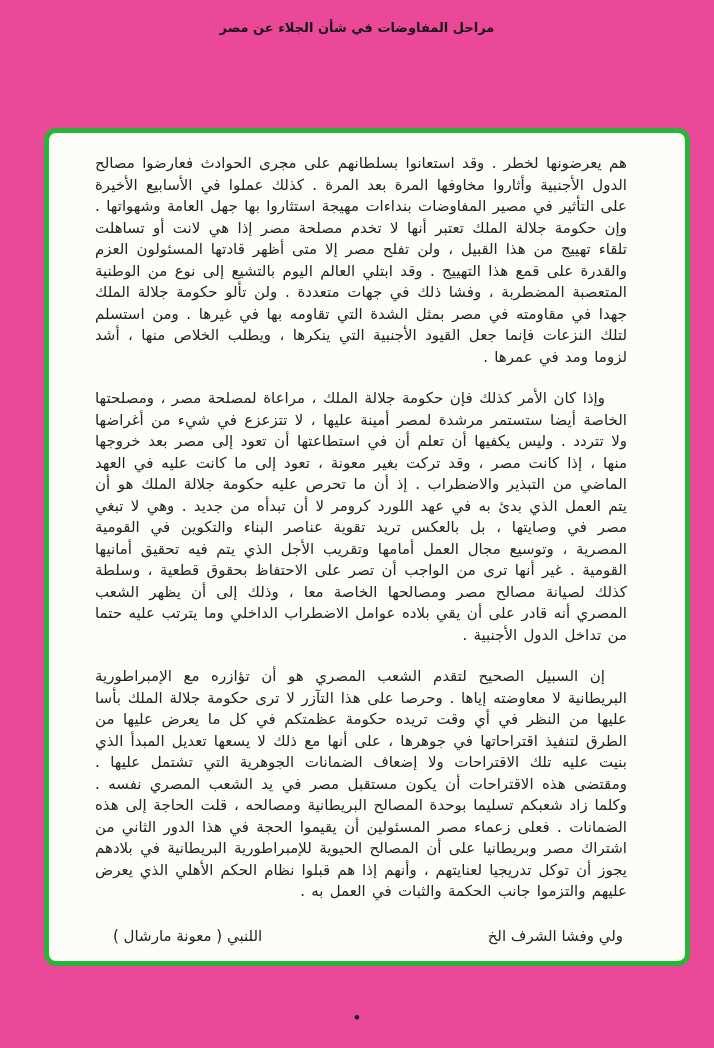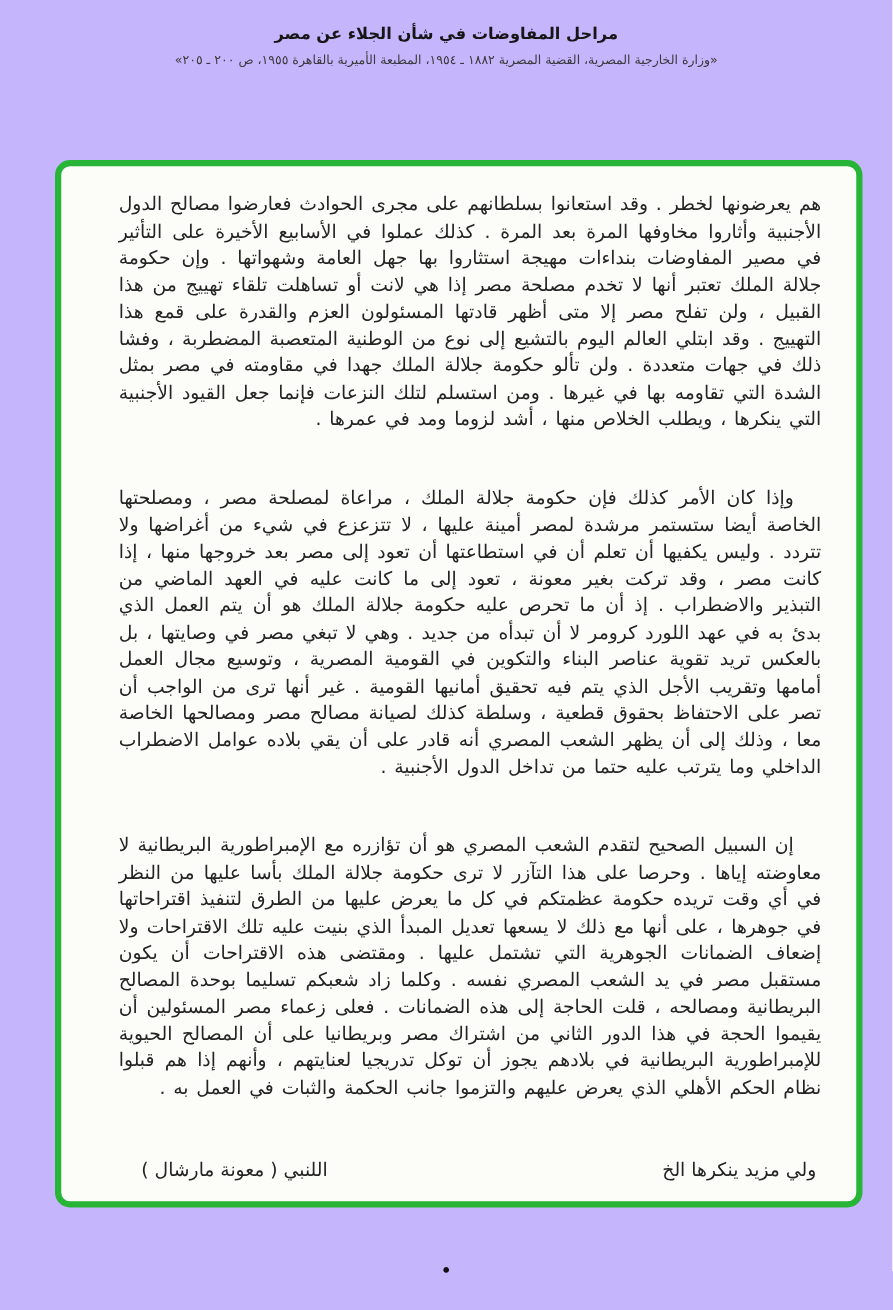--- a/index.html
+++ b/index.html
@@ -5,21 +5,21 @@
   html, body {
     margin: 0;
     padding: 0;
     background: #ffffff;
     font-family: "DejaVu Sans", sans-serif;
   }
   .page {
     position: relative;
     width: 714px;
     height: 1048px;
-    background: #c4b5fd;
+    background: #ec4899;
     color: #1c1c1c;
     overflow: hidden;
   }
   
   .header {
     text-align: center;
     padding-top: 20px;
   }
   .title {
     font-size: 13px;
@@ -43,21 +43,21 @@
   
   .scan-box {
     position: absolute;
     top: 128px;
     left: 44px;
     width: 646px;
     height: 838px;
     box-sizing: border-box;
     border: 5px solid #27b437;
     border-radius: 12px;
-    padding: 20px 28px 16px 46px;
+    padding: 20px 58px 16px 46px;
     display: flex;
     flex-direction: column;
     justify-content: space-between;
     background: #fcfcf9;
     overflow: hidden;
   }
   .para {
     margin: 0;
     font-size: 15px;
     line-height: 21.5px;
@@ -95,29 +95,28 @@
     color: #111;
   }
 </style>
 </head>
 <body>
 
 <div class="page">
 
   <div class="header">
     <div class="title">مراحل المفاوضات في شأن الجلاء عن مصر</div>
-    <div class="source">«وزارة الخارجية المصرية، القضية المصرية ١٨٨٢ ـ ١٩٥٤، المطبعة الأميرية بالقاهرة ١٩٥٥، ص ٢٠٠ ـ ٢٠٥»</div>
   </div>
 
   <div class="scan-box" style="border-color: rgb(39, 180, 55);">
     <p class="para">هم يعرضونها لخطر . وقد استعانوا بسلطانهم على مجرى الحوادث فعارضوا مصالح الدول الأجنبية وأثاروا مخاوفها المرة بعد المرة . كذلك عملوا في الأسابيع الأخيرة على التأثير في مصير المفاوضات بنداءات مهيجة استثاروا بها جهل العامة وشهواتها . وإن حكومة جلالة الملك تعتبر أنها لا تخدم مصلحة مصر إذا هي لانت أو تساهلت تلقاء تهييج من هذا القبيل ، ولن تفلح مصر إلا متى أظهر قادتها المسئولون العزم والقدرة على قمع هذا التهييج . وقد ابتلي العالم اليوم بالتشيع إلى نوع من الوطنية المتعصبة المضطربة ، وفشا ذلك في جهات متعددة . ولن تألو حكومة جلالة الملك جهدا في مقاومته في مصر بمثل الشدة التي تقاومه بها في غيرها . ومن استسلم لتلك النزعات فإنما جعل القيود الأجنبية التي ينكرها ، ويطلب الخلاص منها ، أشد لزوما ومد في عمرها .</p>
     <p class="para indent">وإذا كان الأمر كذلك فإن حكومة جلالة الملك ، مراعاة لمصلحة مصر ، ومصلحتها الخاصة أيضا ستستمر مرشدة لمصر أمينة عليها ، لا تتزعزع في شيء من أغراضها ولا تتردد . وليس يكفيها أن تعلم أن في استطاعتها أن تعود إلى مصر بعد خروجها منها ، إذا كانت مصر ، وقد تركت بغير معونة ، تعود إلى ما كانت عليه في العهد الماضي من التبذير والاضطراب . إذ أن ما تحرص عليه حكومة جلالة الملك هو أن يتم العمل الذي بدئ به في عهد اللورد كرومر لا أن تبدأه من جديد . وهي لا تبغي مصر في وصايتها ، بل بالعكس تريد تقوية عناصر البناء والتكوين في القومية المصرية ، وتوسيع مجال العمل أمامها وتقريب الأجل الذي يتم فيه تحقيق أمانيها القومية . غير أنها ترى من الواجب أن تصر على الاحتفاظ بحقوق قطعية ، وسلطة كذلك لصيانة مصالح مصر ومصالحها الخاصة معا ، وذلك إلى أن يظهر الشعب المصري أنه قادر على أن يقي بلاده عوامل الاضطراب الداخلي وما يترتب عليه حتما من تداخل الدول الأجنبية .</p>
     <p class="para indent">إن السبيل الصحيح لتقدم الشعب المصري هو أن تؤازره مع الإمبراطورية البريطانية لا معاوضته إياها . وحرصا على هذا التآزر لا ترى حكومة جلالة الملك بأسا عليها من النظر في أي وقت تريده حكومة عظمتكم في كل ما يعرض عليها من الطرق لتنفيذ اقتراحاتها في جوهرها ، على أنها مع ذلك لا يسعها تعديل المبدأ الذي بنيت عليه تلك الاقتراحات ولا إضعاف الضمانات الجوهرية التي تشتمل عليها . ومقتضى هذه الاقتراحات أن يكون مستقبل مصر في يد الشعب المصري نفسه . وكلما زاد شعبكم تسليما بوحدة المصالح البريطانية ومصالحه ، قلت الحاجة إلى هذه الضمانات . فعلى زعماء مصر المسئولين أن يقيموا الحجة في هذا الدور الثاني من اشتراك مصر وبريطانيا على أن المصالح الحيوية للإمبراطورية البريطانية في بلادهم يجوز أن توكل تدريجيا لعنايتهم ، وأنهم إذا هم قبلوا نظام الحكم الأهلي الذي يعرض عليهم والتزموا جانب الحكمة والثبات في العمل به .</p>
 
     <div class="closing">
-      <span class="phrase">ولي مزيد ينكرها الخ</span>
+      <span class="phrase">ولي وفشا الشرف الخ</span>
       <span class="signature">اللنبي ( معونة مارشال )</span>
     </div>
   </div>
 
   <div class="page-mark">•</div>
 
 </div>
 
 </body></html>

